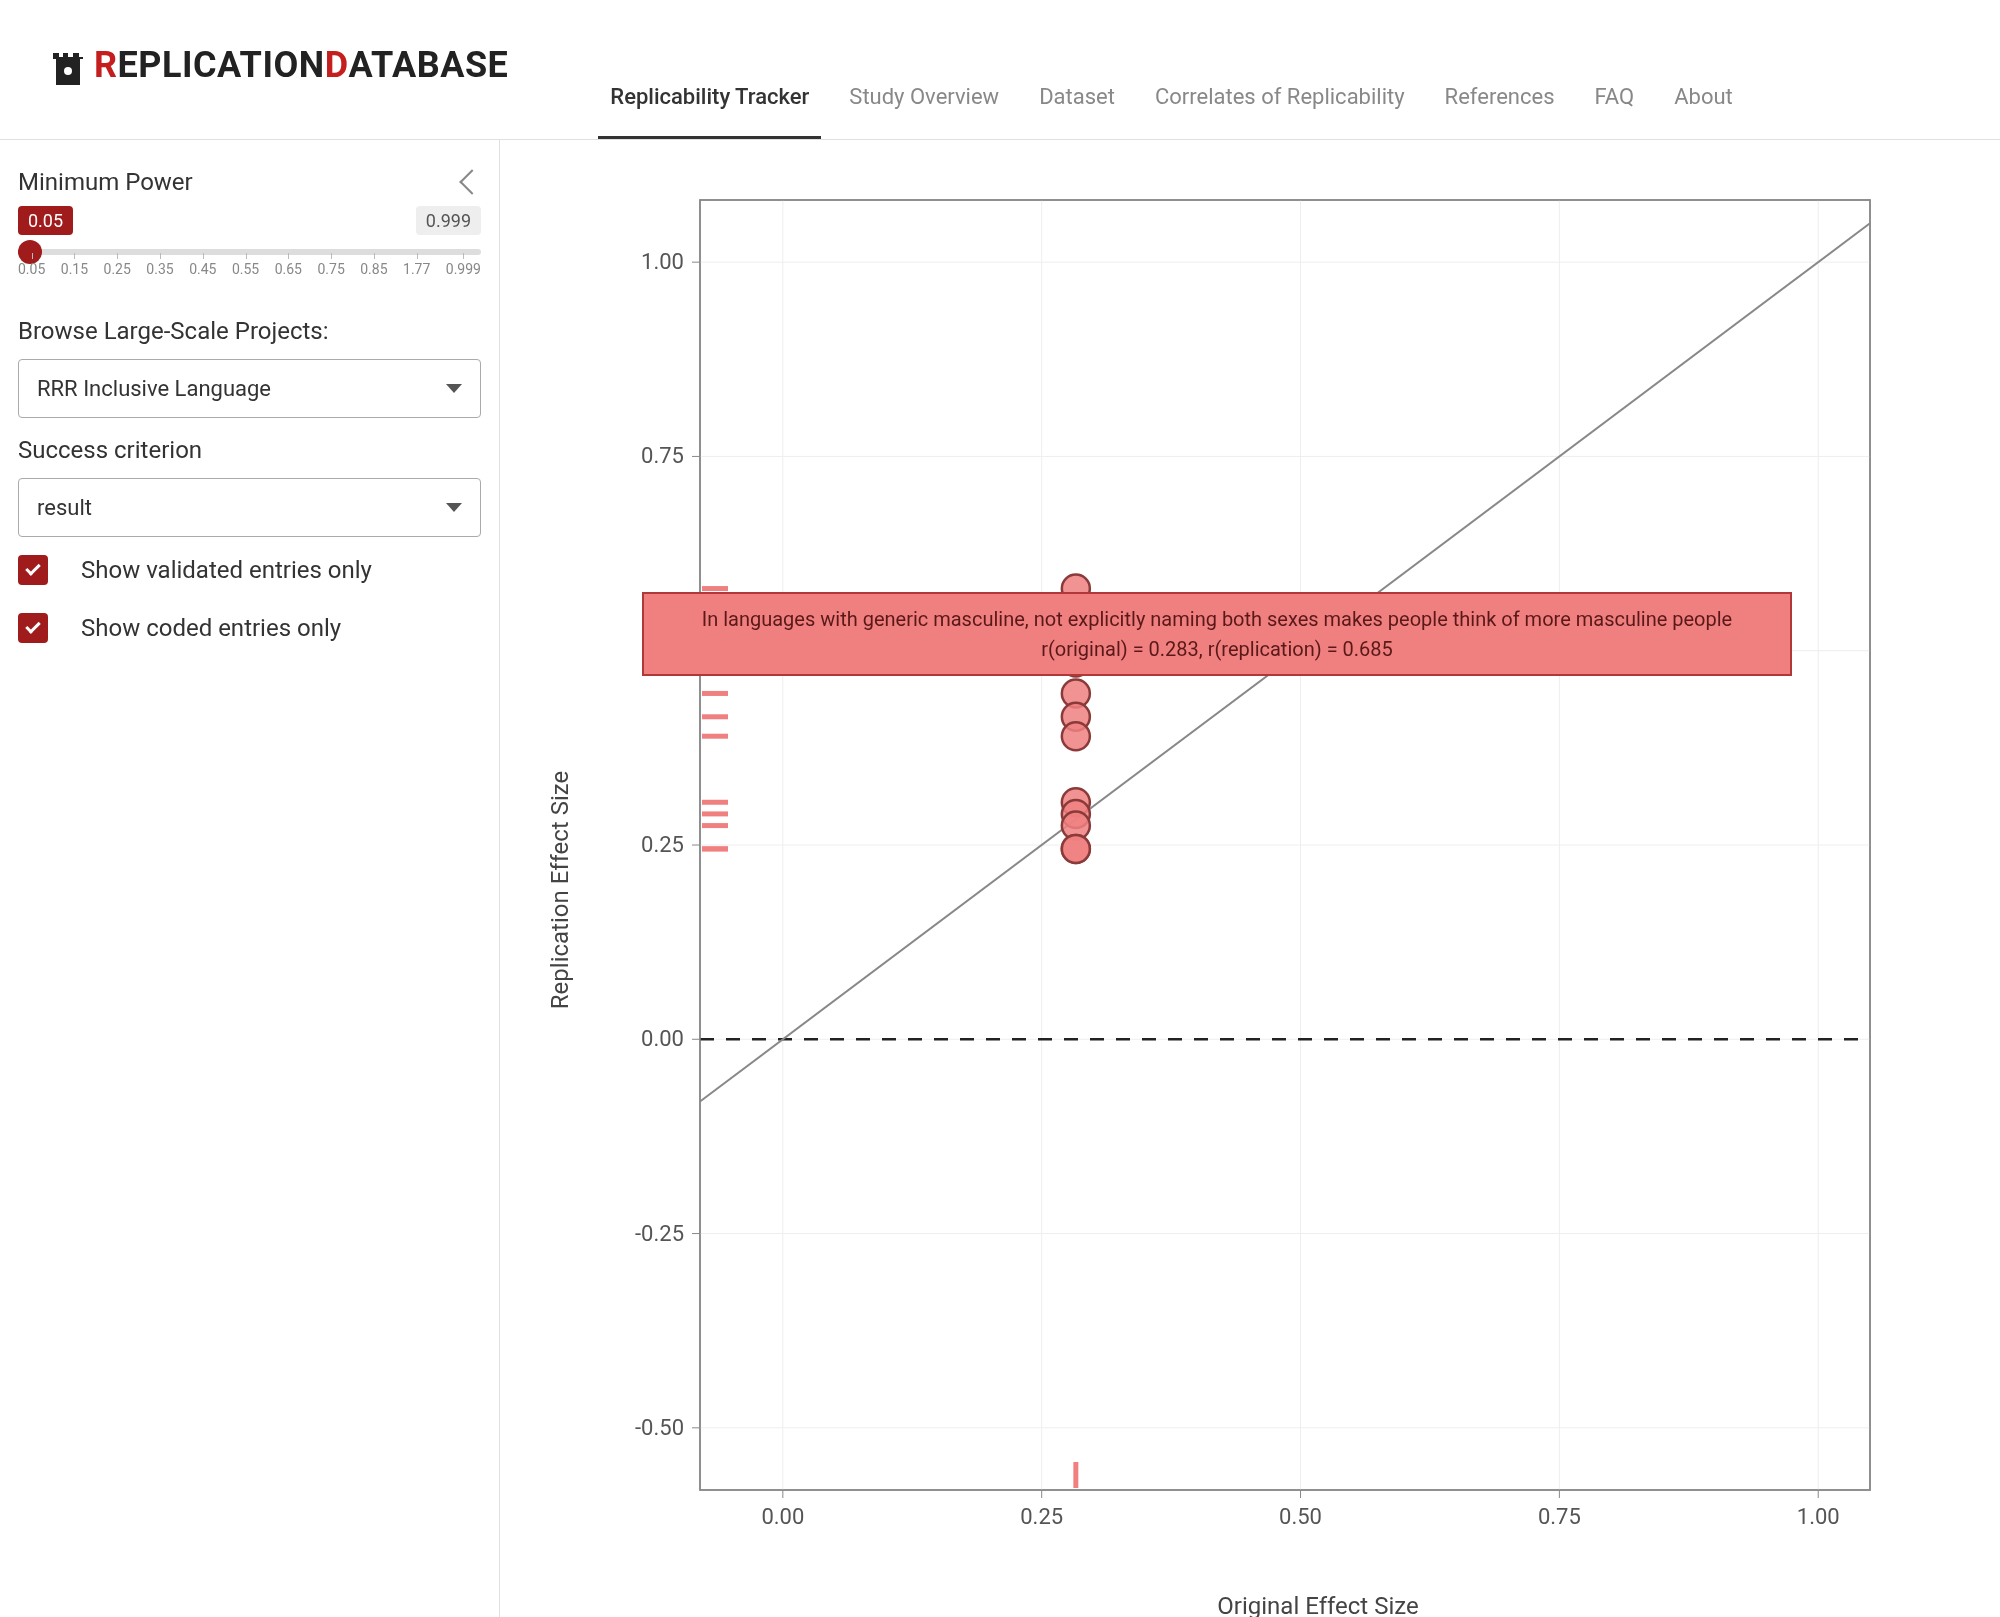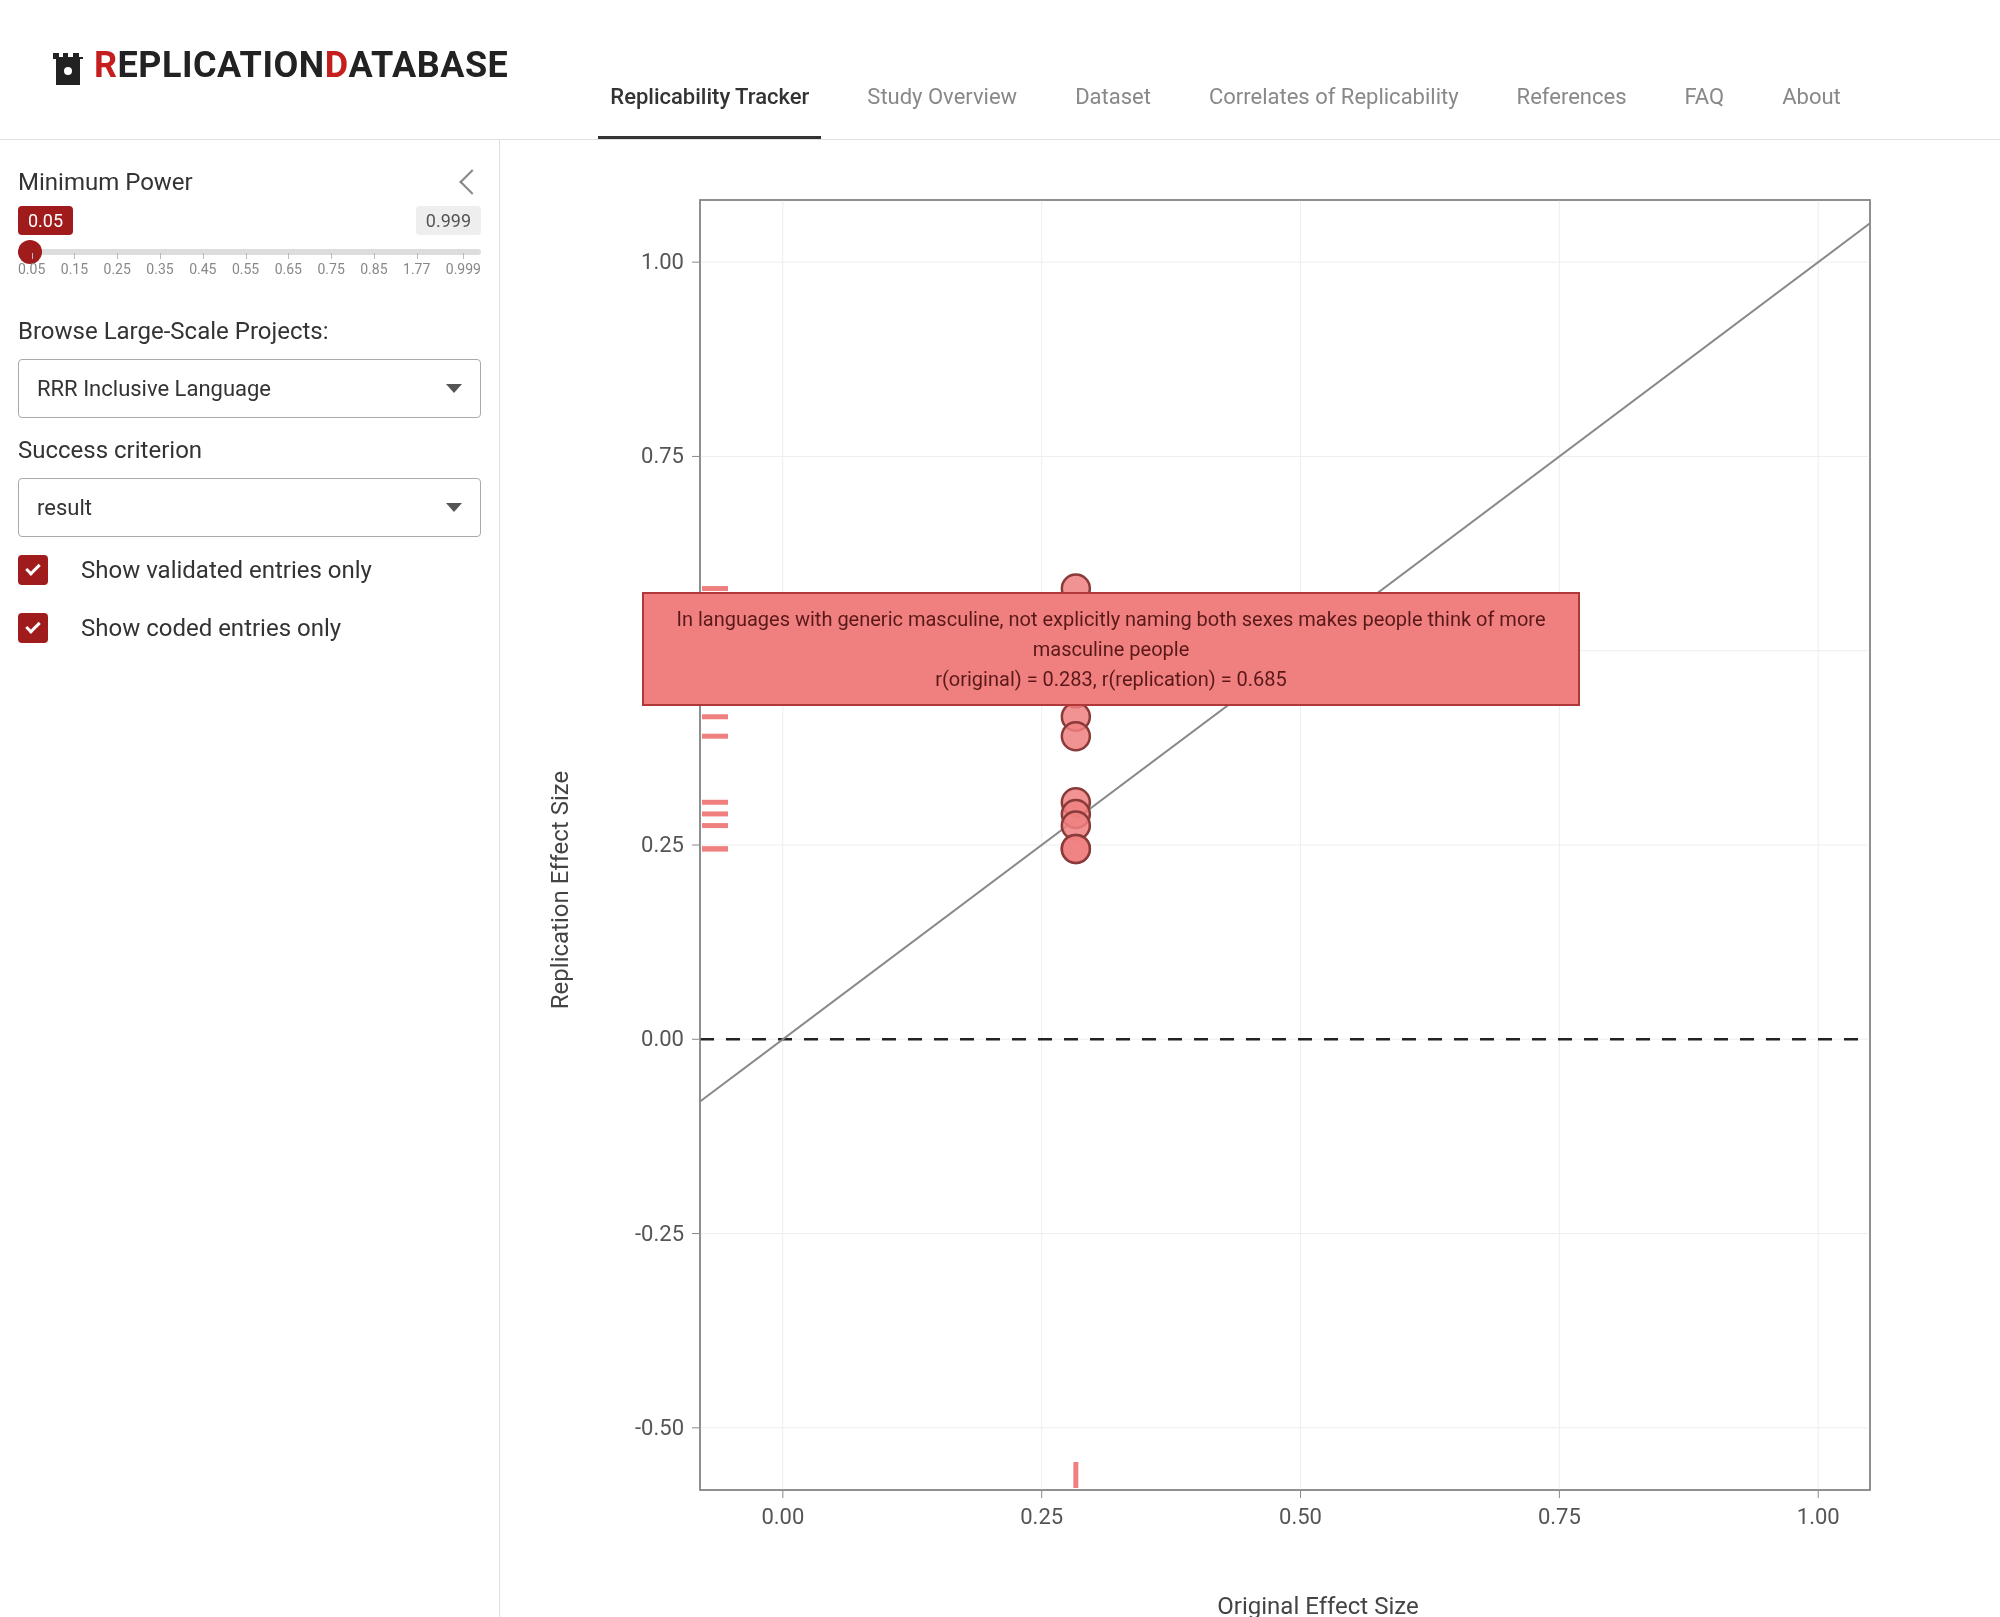--- a/index.html
+++ b/index.html
@@ -32,21 +32,21 @@
   .logo-icon {
     width: 36px;
     height: 40px;
     margin-right: 8px;
     position: relative;
   }
   .logo .red { color: #c41e1e; }
   .logo .black { color: #222; }
   .nav {
     display: flex;
-    gap: 54px;
+    gap: 36px;
     align-items: flex-end;
     height: 100%;
   }
   .nav-item {
     font-size: 22px;
     color: #888;
     padding: 0 2px 30px 2px;
     cursor: pointer;
     position: relative;
   }
@@ -246,21 +246,21 @@
     background: #f08080;
     border: 2px solid #b03838;
     color: #5a1818;
     font-size: 20px;
     text-align: center;
     padding: 10px 12px;
     line-height: 1.5;
     z-index: 10;
     left: 72px;
     top: 422px;
-    width: 938px;
+    width: 1150px;
   }
 </style>
 </head>
 <body>
 
 <div class="header">
   <div class="logo">
     <span class="logo-icon">
       <svg viewBox="0 0 36 40">
         <path d="M6 40 L6 14 L3 14 L3 8 L9 8 L9 12 L13 12 L13 8 L18 8 L18 12 L23 12 L23 8 L29 8 L29 12 L33 12 L33 14 L30 14 L30 40 Z" fill="#222"></path>

